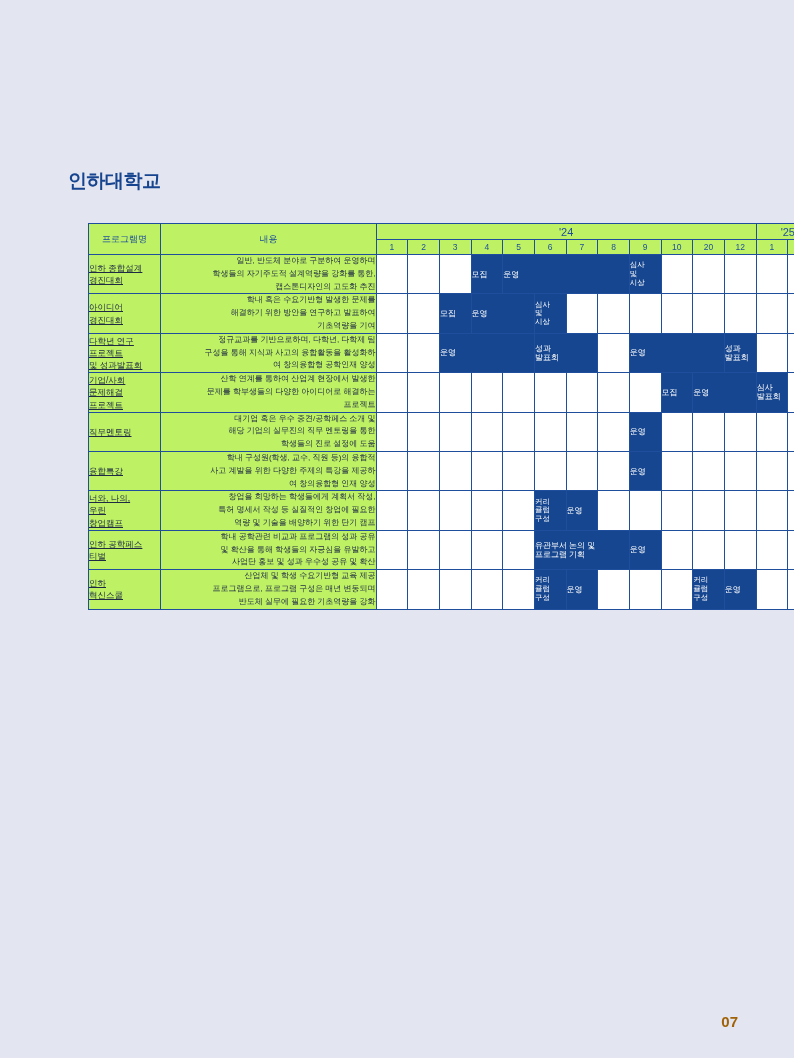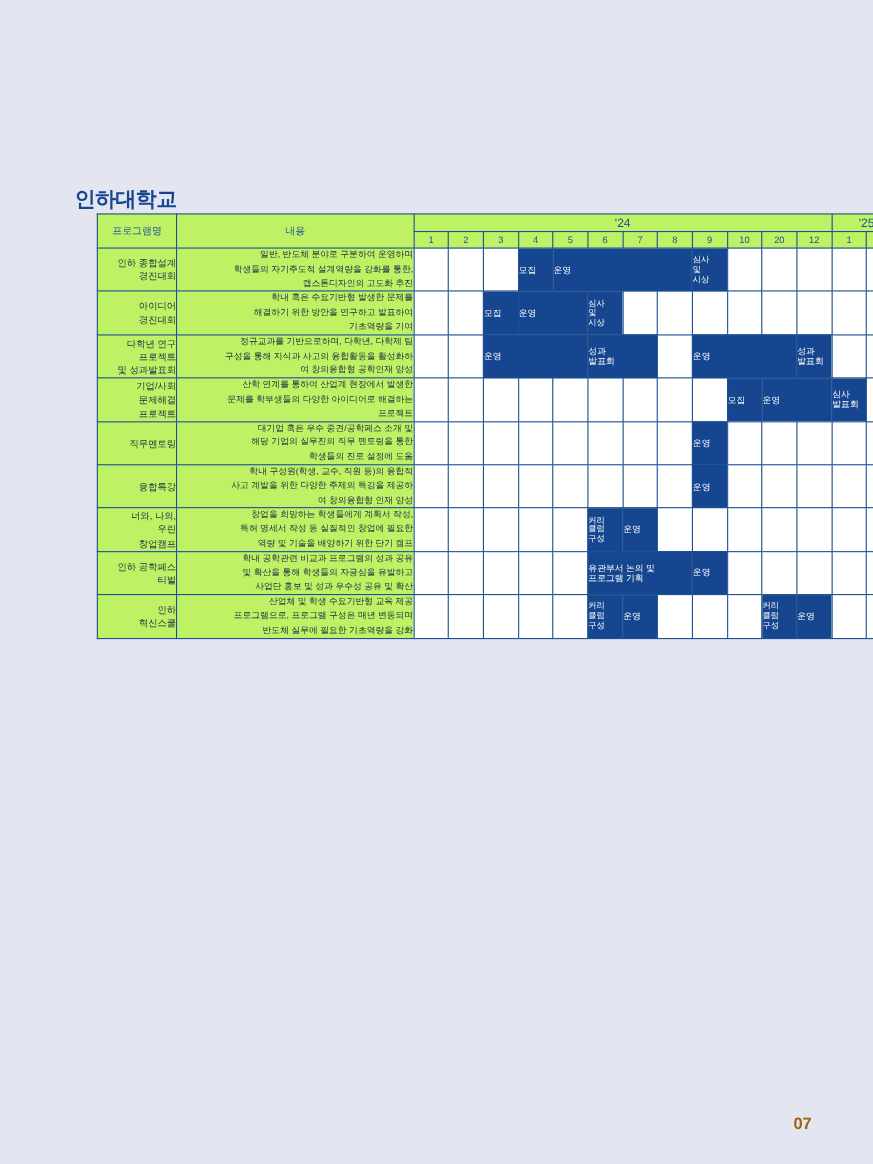--- a/index.html
+++ b/index.html
@@ -25,21 +25,21 @@
     position: absolute;
     left: 68px;
     top: 168px;
     width: 672px;
   }
   .title {
     font-size: 19px;
     font-weight: bold;
     color: #17448f;
     letter-spacing: -0.5px;
-    margin-bottom: 0;
+    margin-bottom: 29px;
   }
   table.gantt {
     border-collapse: collapse;
     width: 732px;
     table-layout: fixed;
     background: #bef264;
     margin-left: 20px;
   }
   table.gantt td, table.gantt th {
     border: 1px solid #1f4e9c;
@@ -69,23 +69,24 @@
     height: 15px;
   }
   .hdr-label {
     font-size: 9px;
     color: #1f4e9c;
     text-align: center;
   }
   .prog-cell {
     font-size: 8.5px;
     color: #1f2a44;
-    text-align: right;
+    text-align: left;
     line-height: 1.45;
     padding: 4px 2px;
+    text-decoration: underline;
   }
   .cont-cell {
     font-size: 8px;
     color: #1f2a44;
     text-align: right;
     line-height: 1.6;
     padding: 4px 6px;
   }
   .cont-cell div {
     white-space: nowrap;

